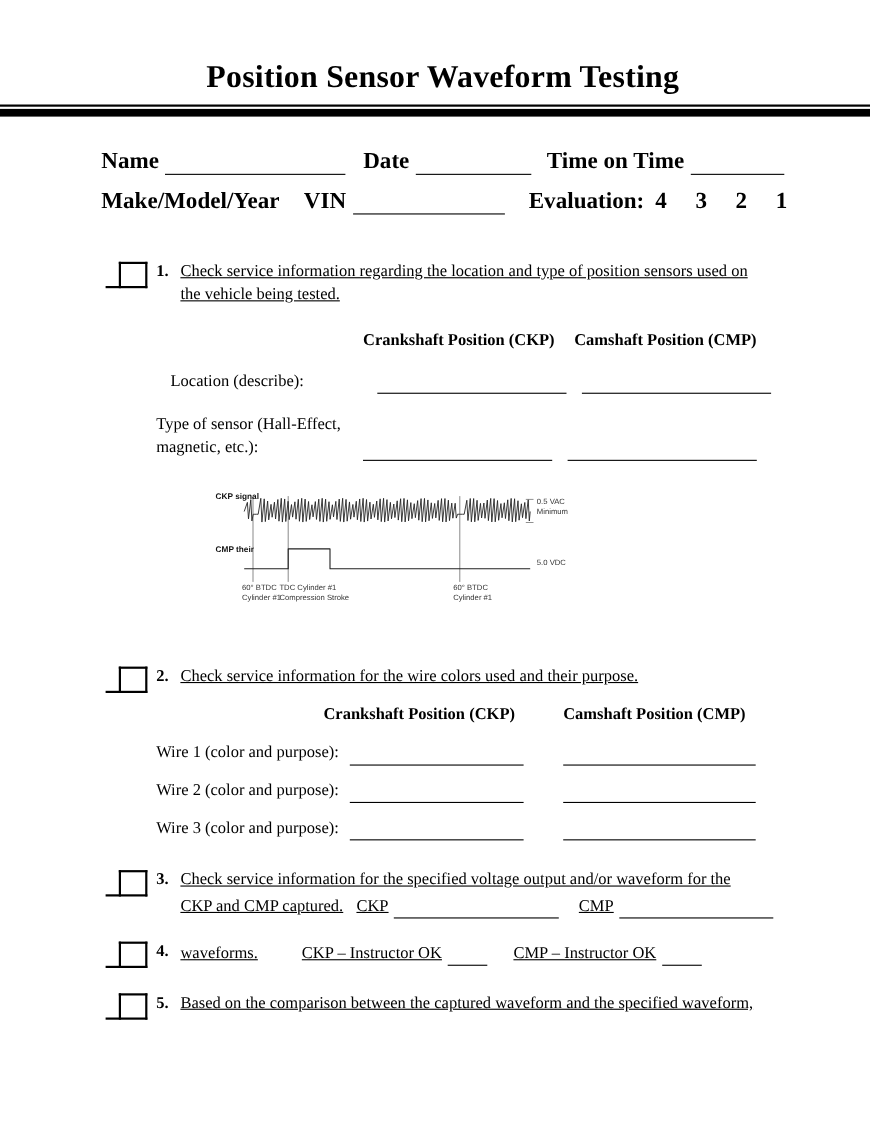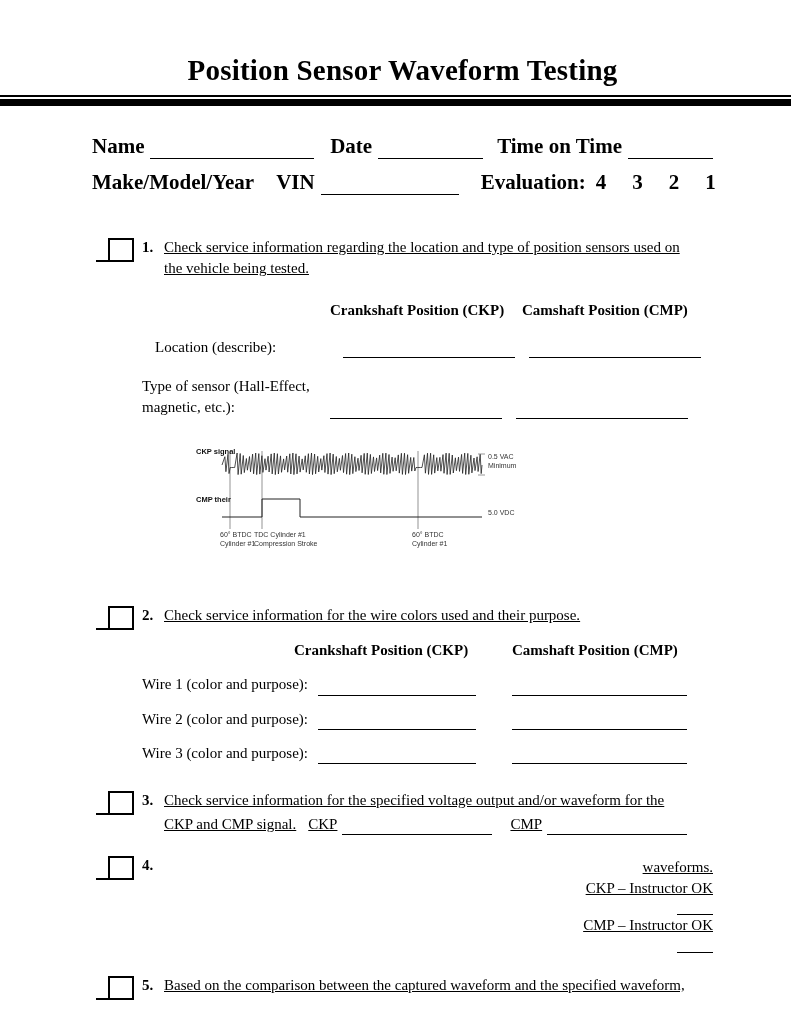--- a/index.html
+++ b/index.html
@@ -211,38 +211,38 @@
   </div>
 
   <div class="item mt-item3">
     <div class="cbwrap"><span class="cbbox"></span></div>
     <div class="item-content">
       <div class="item-line">
         <span class="item-num">3.</span>
         <span class="item-text">
           <span>Check service information for the specified voltage output and/or waveform for the</span>
           <span class="inline-row" style="margin-top:2px;">
-            <span>CKP and CMP signal.</span>
+            <span>CKP and CMP captured.</span>
             <span style="margin-left:12px;">CKP</span>
             <span class="blank" style="width:150px; margin-left:5px;"></span>
             <span style="margin-left:18px;">CMP</span>
             <span class="blank" style="width:140px; margin-left:5px;"></span>
           </span>
         </span>
       </div>
     </div>
   </div>
 
   <div class="item mt-item4">
     <div class="cbwrap"><span class="cbbox"></span></div>
     <div class="item-content">
       <div class="item-line">
         <span class="item-num">4.</span>
         <span class="item-text">
-          <span class="inline-row" style="margin-top:2px;flex-direction:column;">
+          <span class="inline-row" style="margin-top:2px;">
             <span>waveforms.</span>
             <span style="margin-left:40px;">CKP – Instructor OK</span>
             <span class="blank" style="width:36px; margin-left:5px;"></span>
             <span style="margin-left:24px;">CMP – Instructor OK</span>
             <span class="blank" style="width:36px; margin-left:5px;"></span>
           </span>
         </span>
       </div>
     </div>
   </div>

